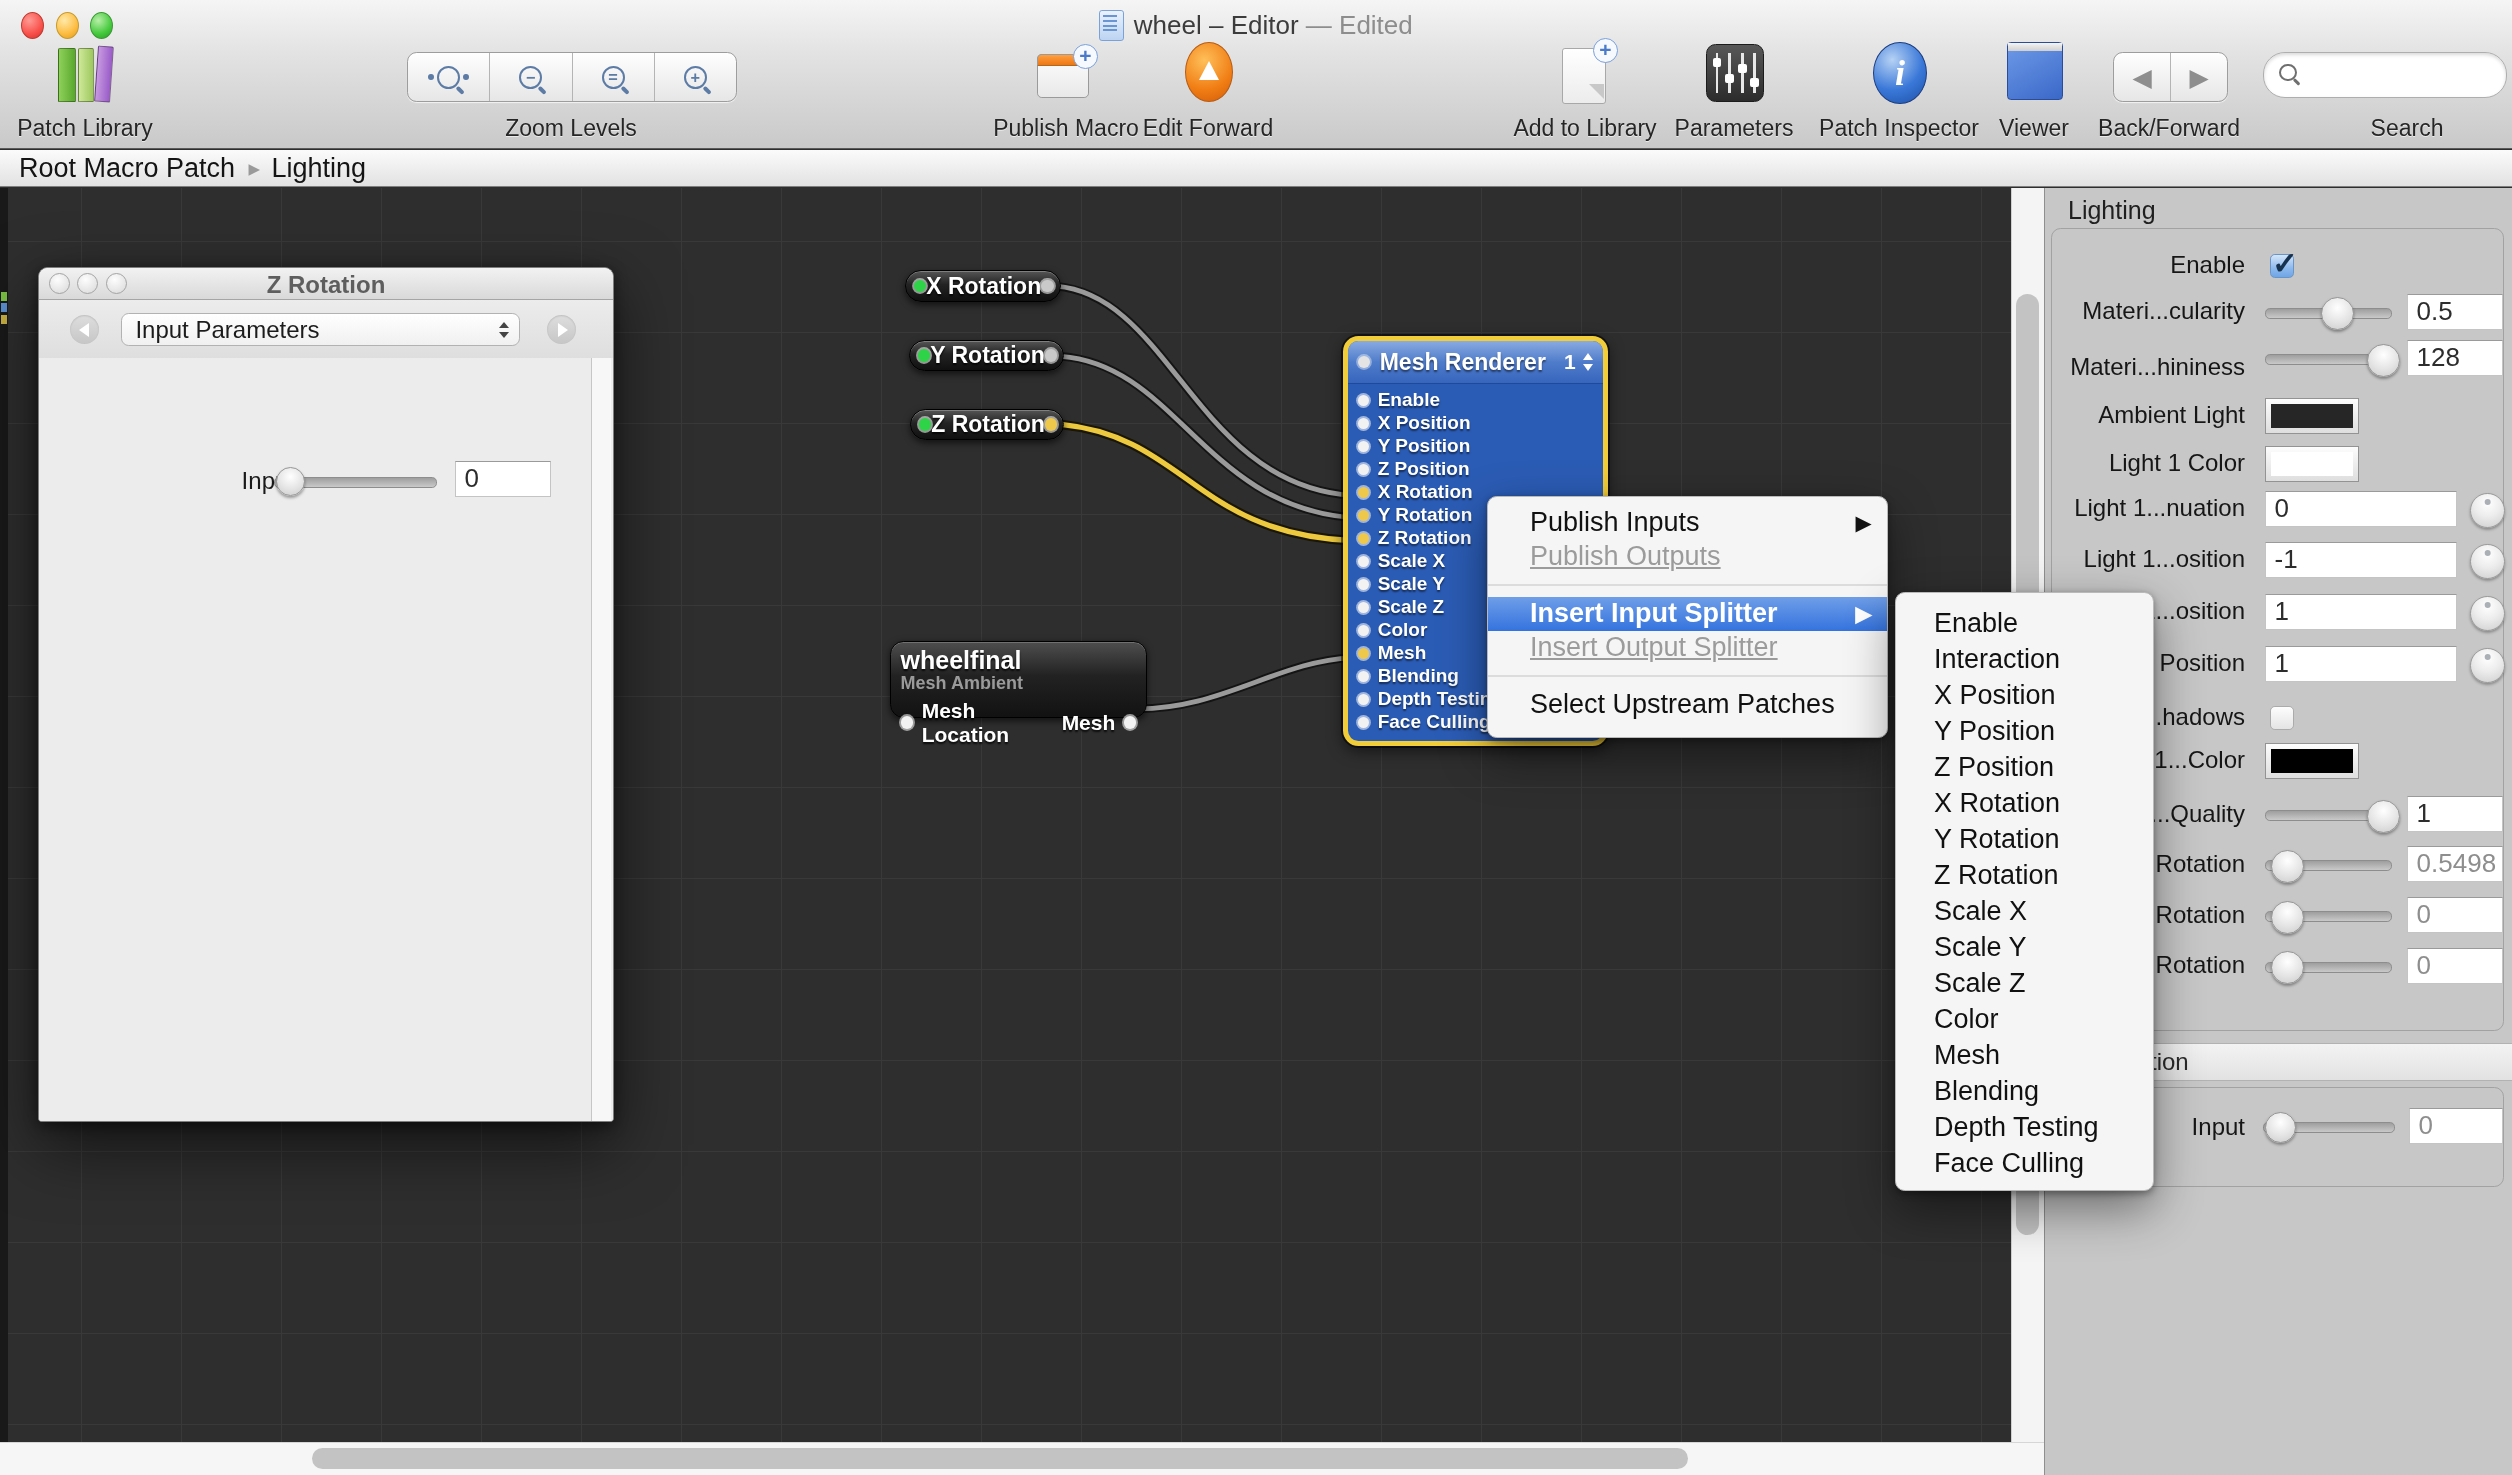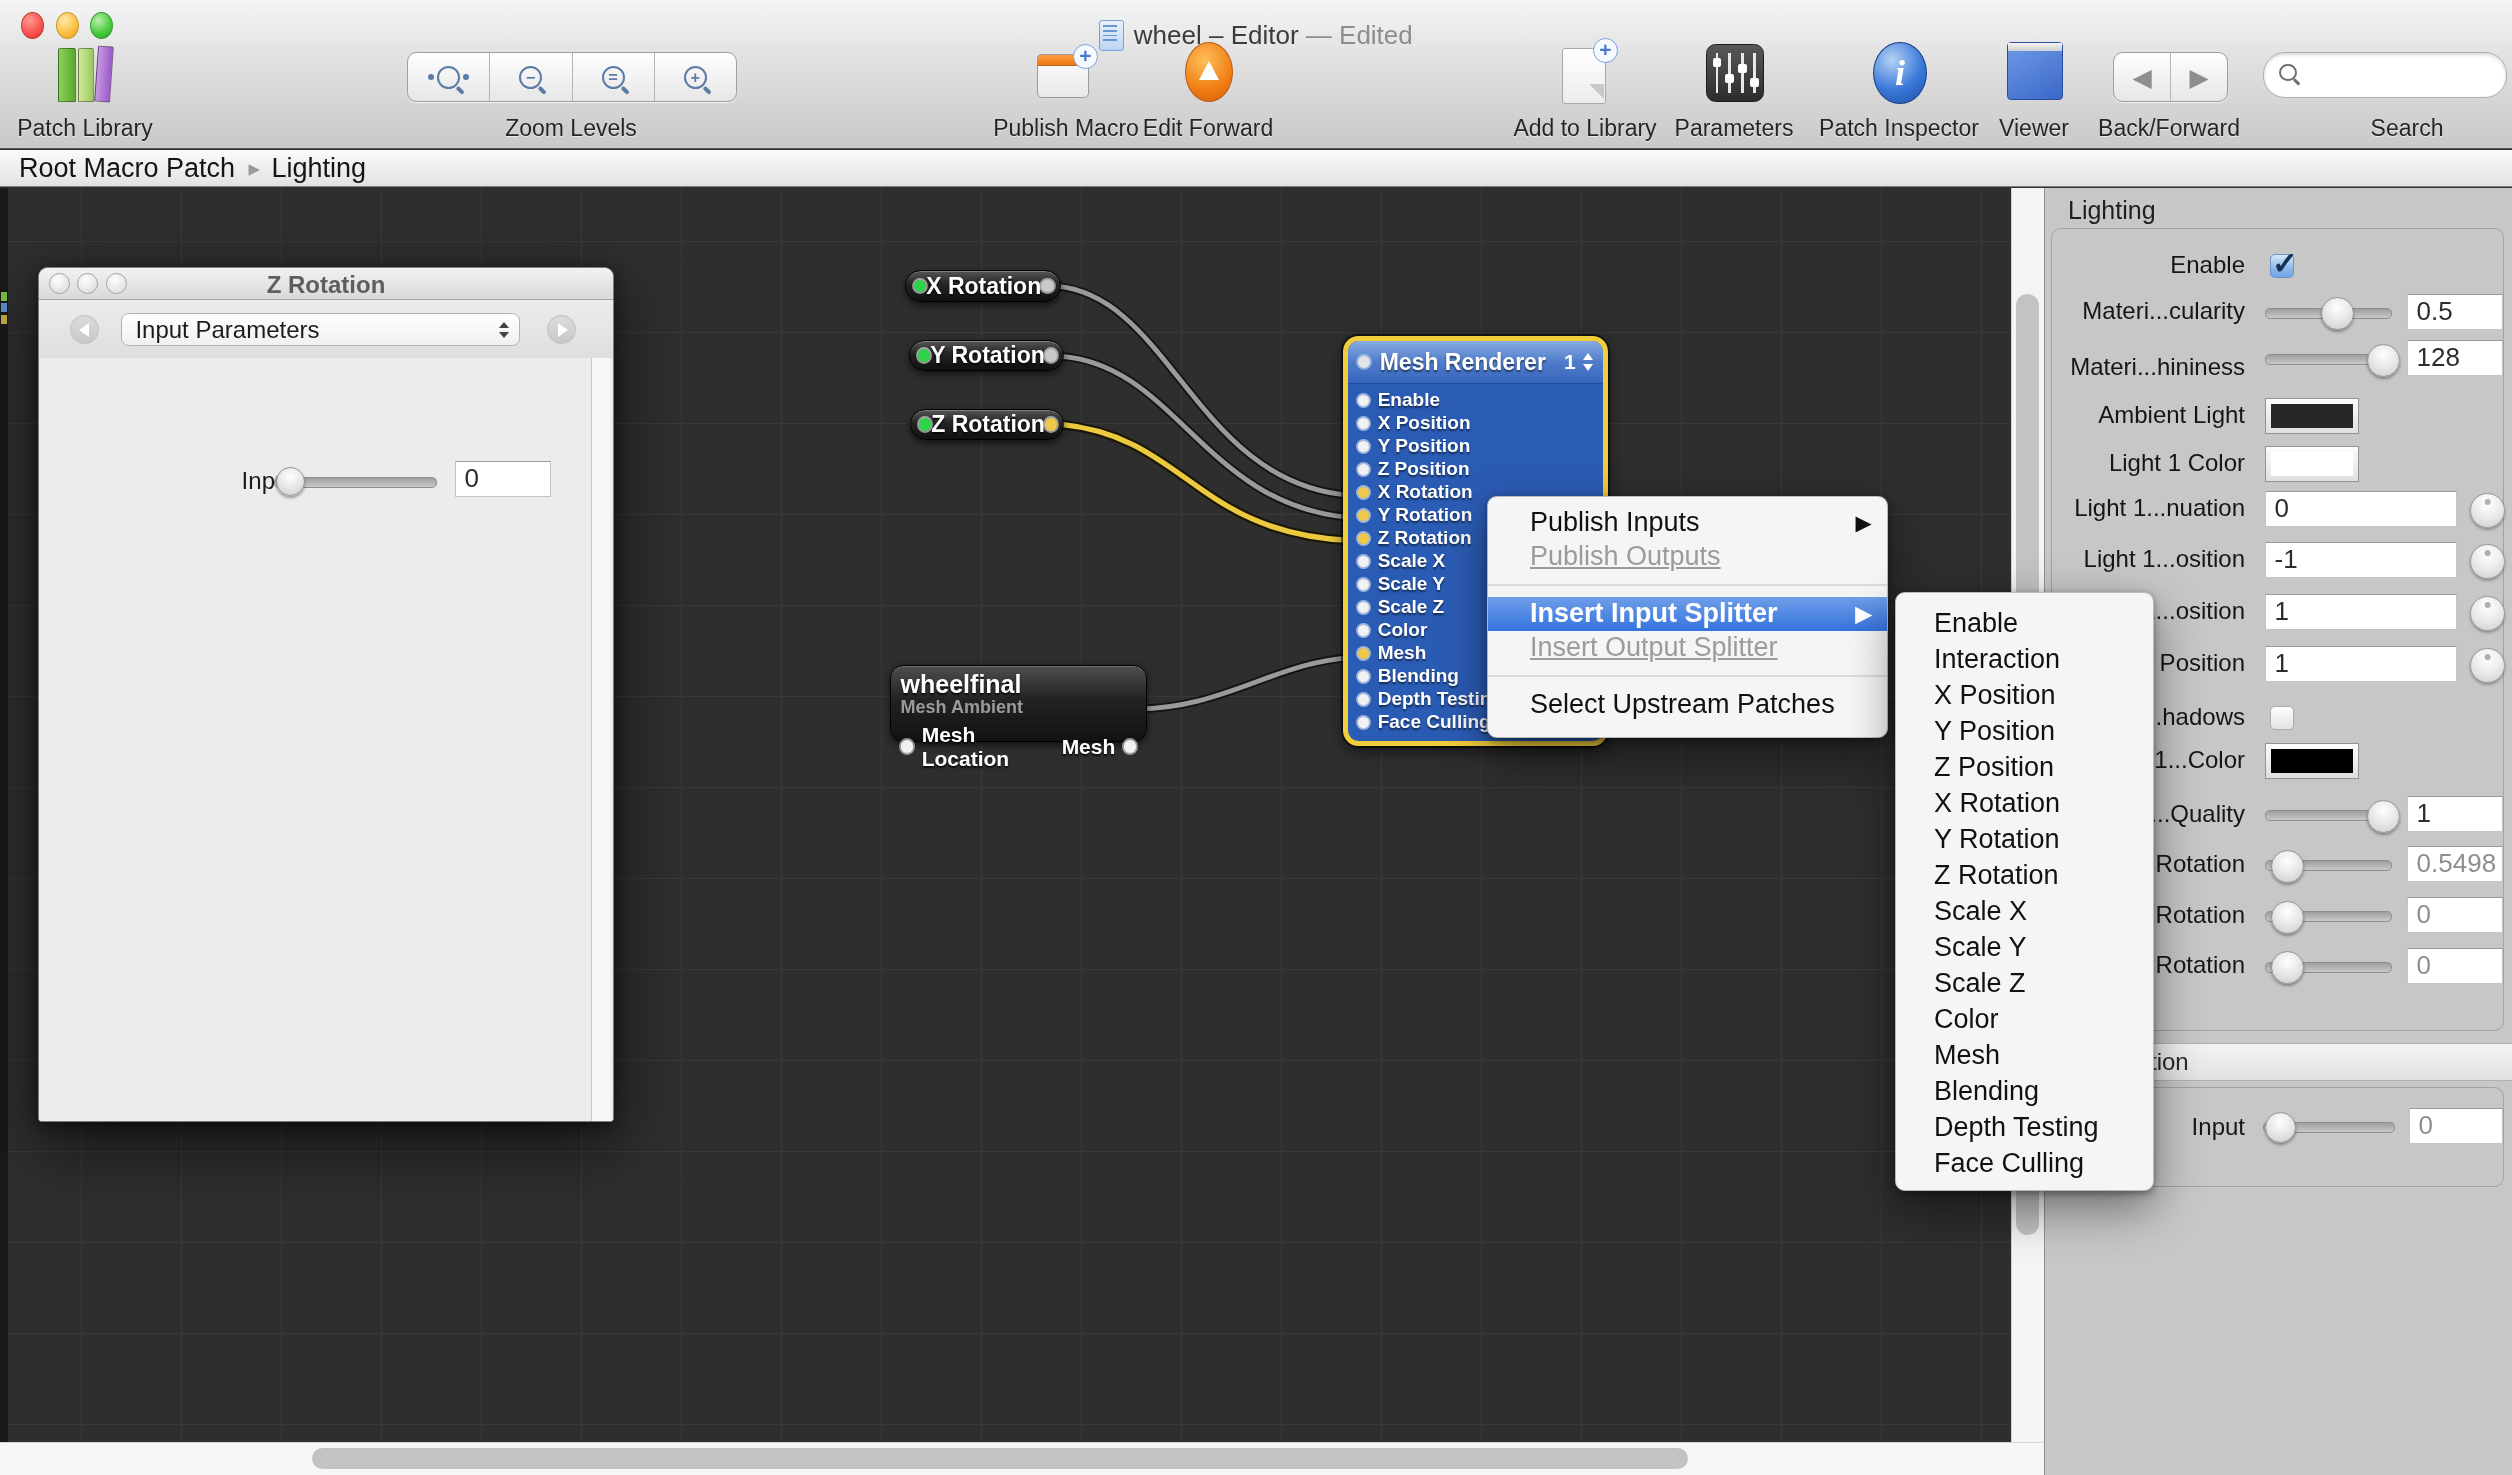--- a/index.html
+++ b/index.html
@@ -12,21 +12,21 @@
   .abs{position:absolute;}
 
   
   #chrome{left:0;top:0;width:2512px;height:148px;
     background:linear-gradient(#f5f5f5,#e3e3e3 35%,#c9c9c9);
     border-bottom:1.9px solid #5a5a5a;}
   .tl{width:21px;height:25px;border-radius:50%;top:11.5px;}
   #tl-red{left:21px;background:radial-gradient(circle at 35% 30%,#ff9a94,#f9504a 60%,#d2322c);border:1px solid #c03a30;}
   #tl-yellow{left:56px;background:radial-gradient(circle at 35% 30%,#ffe9a8,#fdbc40 60%,#dd9a20);border:1px solid #c89a2a;}
   #tl-green{left:90px;background:radial-gradient(circle at 35% 30%,#b8efa8,#44c93c 60%,#2a9a28);border:1px solid #3a9a32;}
-  #titlebar-title{left:0;top:20px;width:2512px;text-align:center;font-size:26px;color:#3c3c3c;}
+  #titlebar-title{left:0;top:10px;width:2512px;text-align:center;font-size:26px;color:#3c3c3c;}
   #titlebar-title .dim{color:#8d8d8d;}
   #doc-icon{display:inline-block;width:23px;height:29px;vertical-align:-6.7px;margin-right:9.6px;
     background:linear-gradient(#eaf2fc,#bcd4f2);border:1px solid #7aa2d8;border-radius:2.9px;position:relative;}
   #doc-icon::after{content:"";position:absolute;left:2.9px;top:3.8px;width:13.4px;height:17.3px;
     background:repeating-linear-gradient(#6a95d4 0 1.9px,transparent 1.9px 4.8px);}
 
   .tb-label{top:115px;font-size:23px;color:#262626;white-space:nowrap;transform:translateX(-50%);text-shadow:0 1px 0 rgba(255,255,255,.6);}
 
   
   #icon-books{left:54px;top:42px;width:63px;height:60px;}
@@ -107,21 +107,21 @@
     display:flex;align-items:center;justify-content:space-between;box-sizing:border-box;padding:0 7.7px;
     text-shadow:0 1.9px 1.9px rgba(0,0,0,.8);white-space:nowrap;}
   .dot{width:12.5px;height:12.5px;border-radius:50%;flex:0 0 auto;box-shadow:0 0 0 1.9px rgba(255,255,255,.55);}
   .dot.green{background:#2ed348;}
   .dot.gray{background:#c9c9c9;}
   .dot.yellow{background:#eec84a;}
   .dot.white{background:#f2f2f2;}
 
   #node-wheelfinal{left:890px;top:641px;width:257px;height:77px;z-index:3;border-radius:13.4px;
     background:linear-gradient(#4e4e4e,#222 45%,#121212);border:1.9px solid #000;
-    box-shadow:0 2.9px 7.7px rgba(0,0,0,.6), inset 0 1px 0 rgba(255,255,255,.2);box-sizing:border-box;padding:3.8px 9.6px;margin-top:24px;}
+    box-shadow:0 2.9px 7.7px rgba(0,0,0,.6), inset 0 1px 0 rgba(255,255,255,.2);box-sizing:border-box;padding:3.8px 9.6px;}
   #node-wheelfinal .t1{font-size:25px;font-weight:bold;color:#fff;text-shadow:0 1.9px 1.9px rgba(0,0,0,.8);}
   #node-wheelfinal .t2{font-size:18px;font-weight:bold;color:#9a9a9a;margin-top:-1.9px;}
   #node-wheelfinal .prow{display:flex;align-items:center;margin-top:4.8px;font-size:21px;font-weight:bold;color:#fff;text-shadow:0 1.9px 1.9px rgba(0,0,0,.8);}
 
   
   #mesh-node{left:1343px;top:336px;width:265px;height:410px;z-index:3;
     border:5.8px solid #f2cd3a;border-radius:15.4px;box-sizing:border-box;
     box-shadow:0 0 0 1.9px rgba(0,0,0,.55),0 4.8px 15.4px rgba(0,0,0,.55);background:#2b5cb5;overflow:hidden;}
   #mesh-header{height:42px;background:linear-gradient(#8aabe2,#4f7cca 50%,#3765bd);
     border-bottom:1px solid #1e4a9a;display:flex;align-items:center;padding:0 9.6px;color:#fff;justify-content:space-between;}

